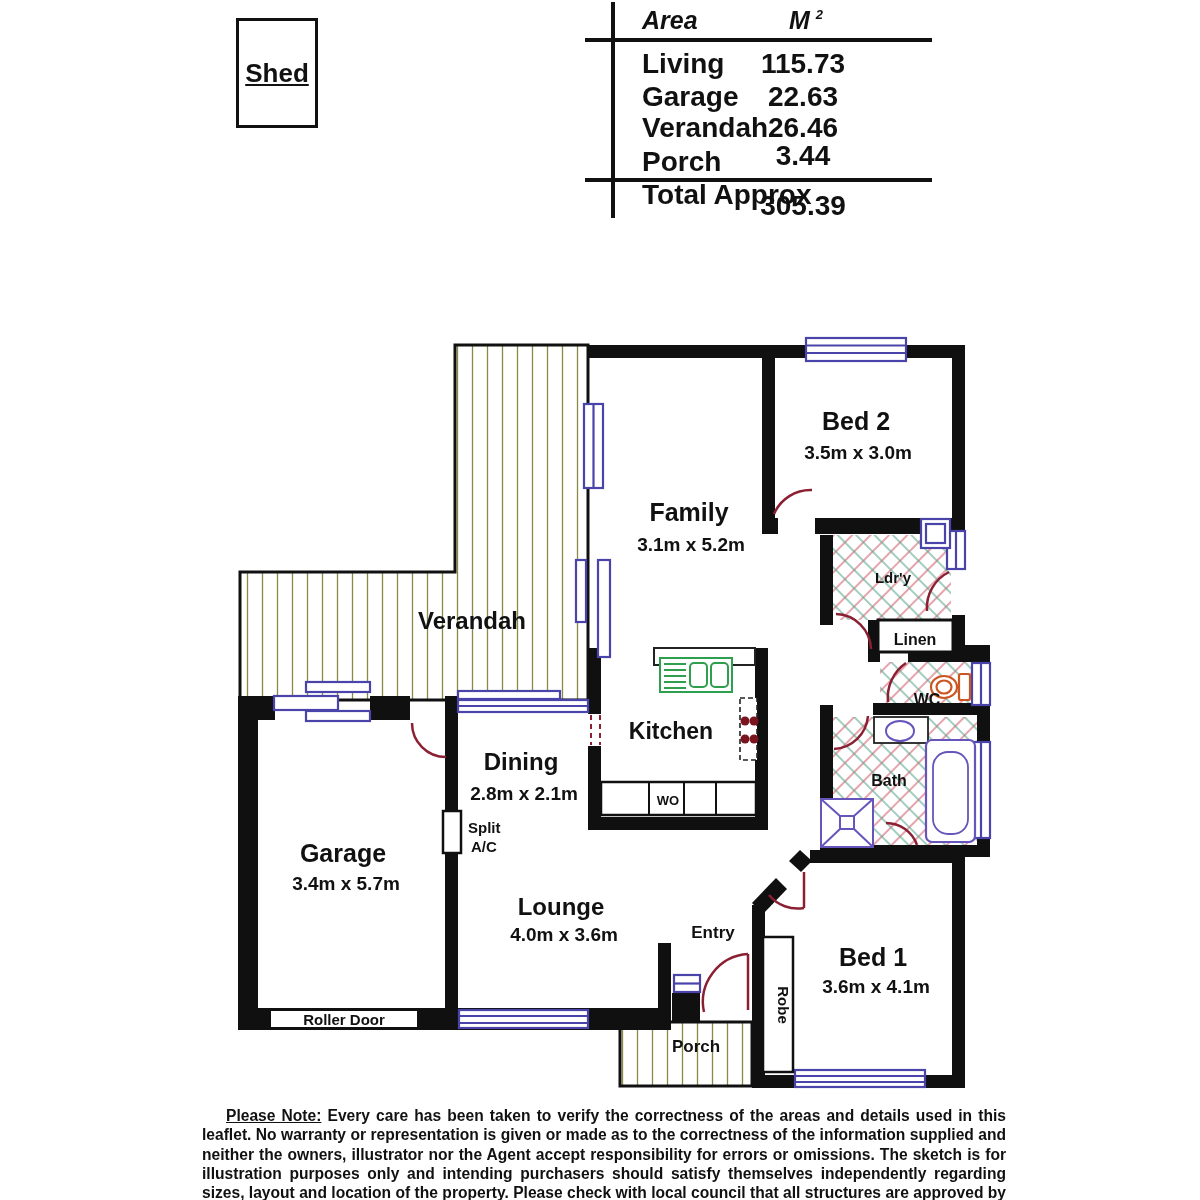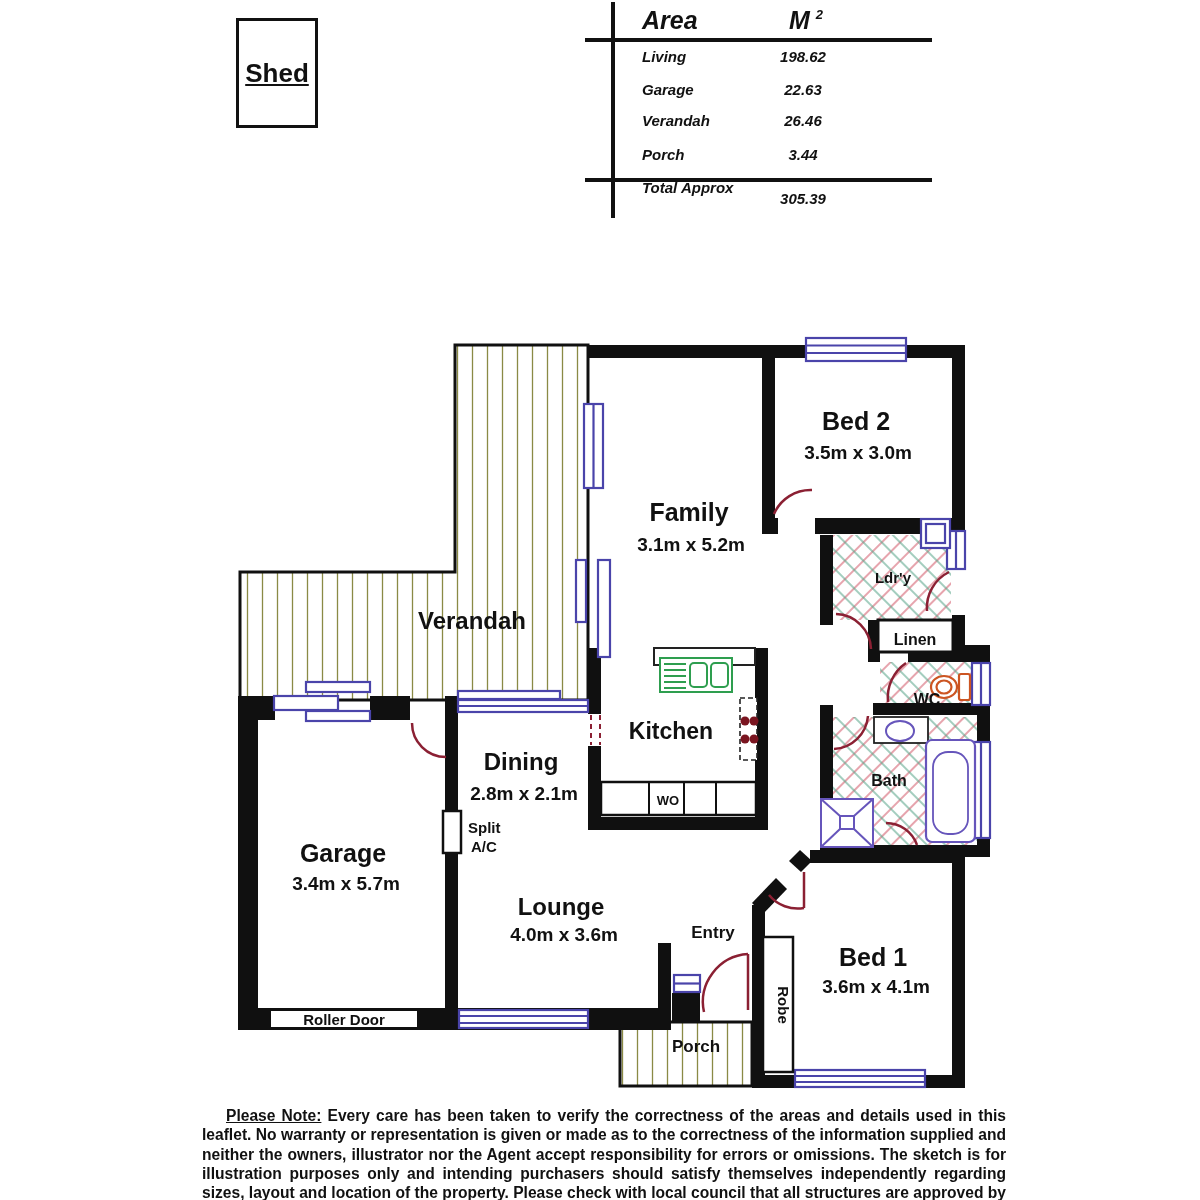--- a/index.html
+++ b/index.html
@@ -6,21 +6,21 @@
   body{width:1200px;height:1200px;position:relative;font-family:"Liberation Sans",sans-serif;color:#111;overflow:hidden;}
   .abs{position:absolute;}
   
   .shed{left:236px;top:18px;width:76px;height:104px;border:3px solid #111;display:flex;align-items:center;justify-content:center;}
   .shed span{font-size:26px;font-weight:bold;text-decoration:underline;}
   
   .tbl-vline{left:611px;top:2px;width:4px;height:216px;background:#111;}
   .tbl-hline{left:585px;width:347px;height:4px;background:#111;}
   .tbl-text{left:642px;font-weight:bold;white-space:nowrap;}
   .tbl-val{left:700px;width:206px;text-align:center;font-weight:bold;}
-  .fs25{font-size:25px;font-style:italic;} .fs23{font-size:15px;font-style:italic;}
+  .fs25{font-size:25px;font-style:italic;} .fs23{font-size:28px;}
   .sup2{font-size:13px;font-weight:bold;position:relative;top:-10px;left:6px;}
   
   .disclaimer{left:202px;top:1106px;width:804px;font-size:15.6px;font-weight:bold;text-align:justify;line-height:1.24;}
   .disclaimer .lead{text-decoration:underline;margin-left:24px;}
   svg text{font-family:"Liberation Sans",sans-serif;font-weight:bold;fill:#111;}
 </style>
 </head>
 <body>
 
 <div class="abs shed">
@@ -29,27 +29,27 @@
 
 <div>
   <div class="abs tbl-vline"></div>
   <div class="abs tbl-hline" style="top:38px"></div>
   <div class="abs tbl-hline" style="top:178px"></div>
 
   <div class="abs tbl-text fs25" style="top:6px">Area</div>
   <div class="abs tbl-val fs25" style="top:6px"><span>M</span><span class="sup2">2</span></div>
 
   <div class="abs tbl-text fs23" style="top:48px">Living</div>
-  <div class="abs tbl-val  fs23" style="top:48px">198.62</div>
+  <div class="abs tbl-val  fs23" style="top:48px">115.73</div>
   <div class="abs tbl-text fs23" style="top:81px">Garage</div>
   <div class="abs tbl-val  fs23" style="top:81px">22.63</div>
   <div class="abs tbl-text fs23" style="top:112px">Verandah</div>
   <div class="abs tbl-val  fs23" style="top:112px">26.46</div>
   <div class="abs tbl-text fs23" style="top:146px">Porch</div>
-  <div class="abs tbl-val  fs23" style="top:146px">3.44</div>
+  <div class="abs tbl-val  fs23" style="top:140px">3.44</div>
   <div class="abs tbl-text fs23" style="top:179px">Total Approx</div>
   <div class="abs tbl-val  fs23" style="top:190px">305.39</div>
 </div>
 
 <svg class="abs" style="left:0;top:0" width="1200" height="1200" viewBox="0 0 1200 1200">
   <defs>
     <pattern id="deck" width="15" height="15" patternUnits="userSpaceOnUse">
       <rect width="15" height="15" fill="#ffffff"></rect>
       <line x1="7.5" y1="0" x2="7.5" y2="15" stroke="#8a8a45" stroke-width="1.3"></line>
     </pattern>

